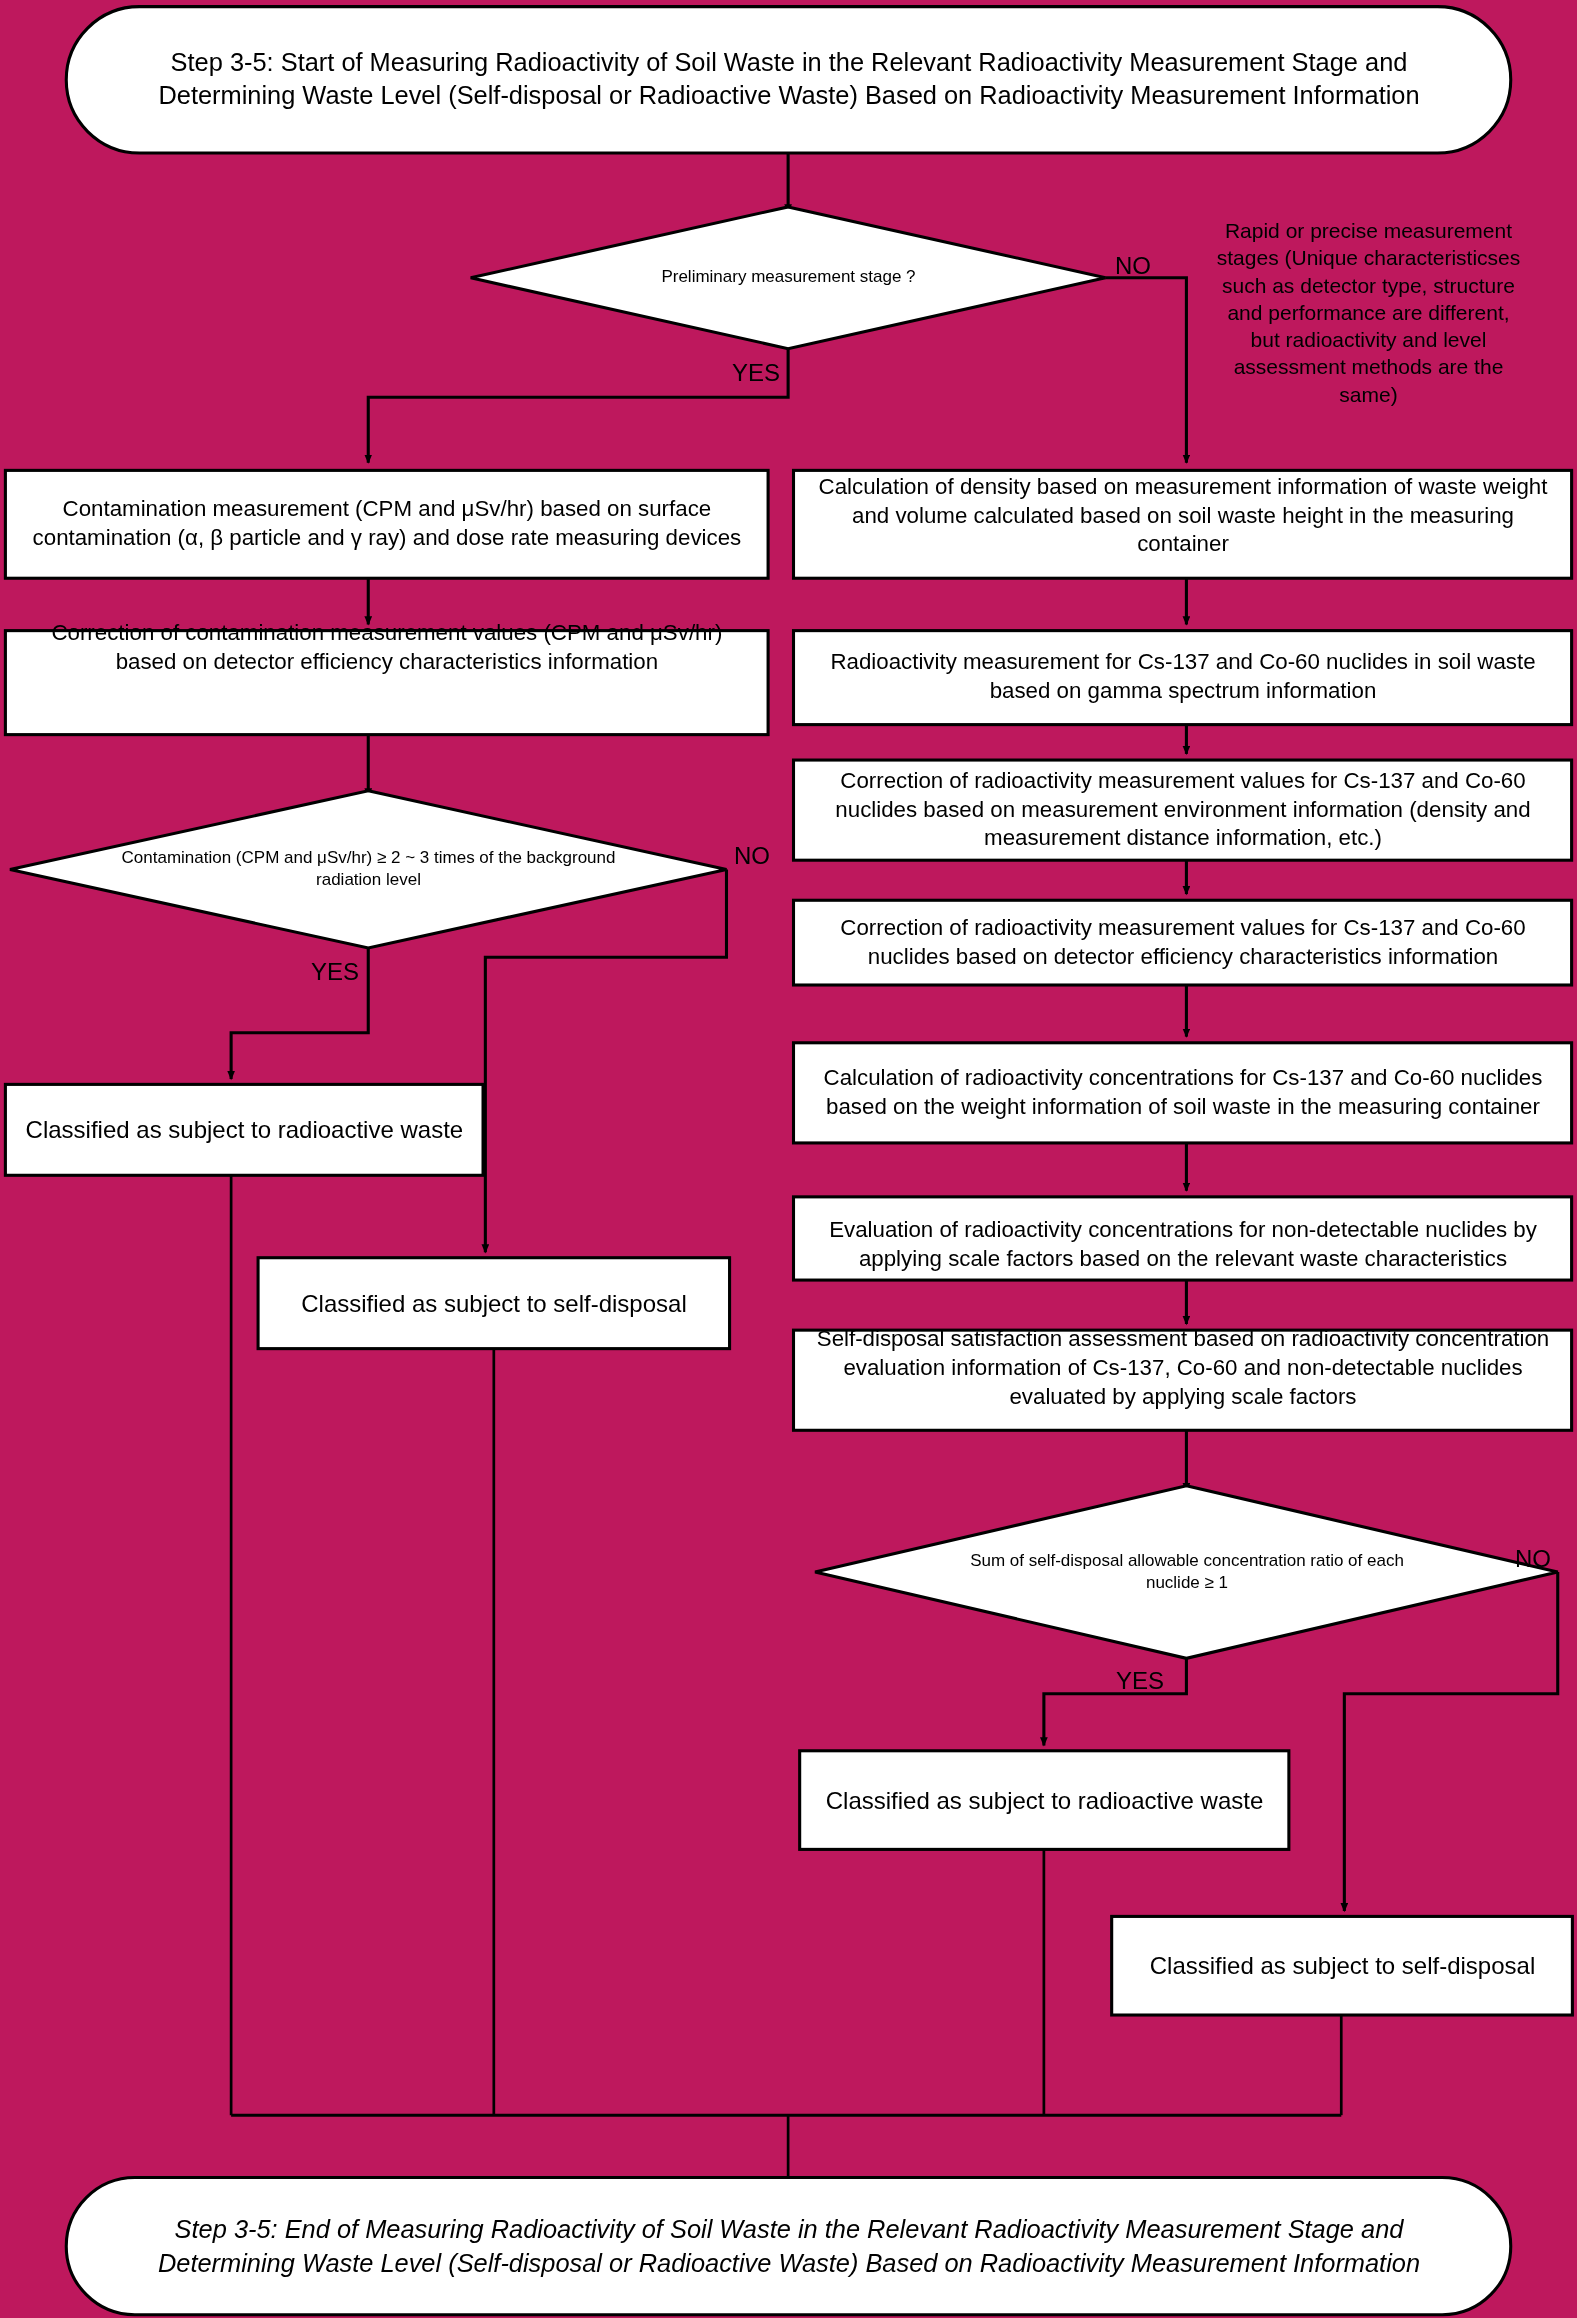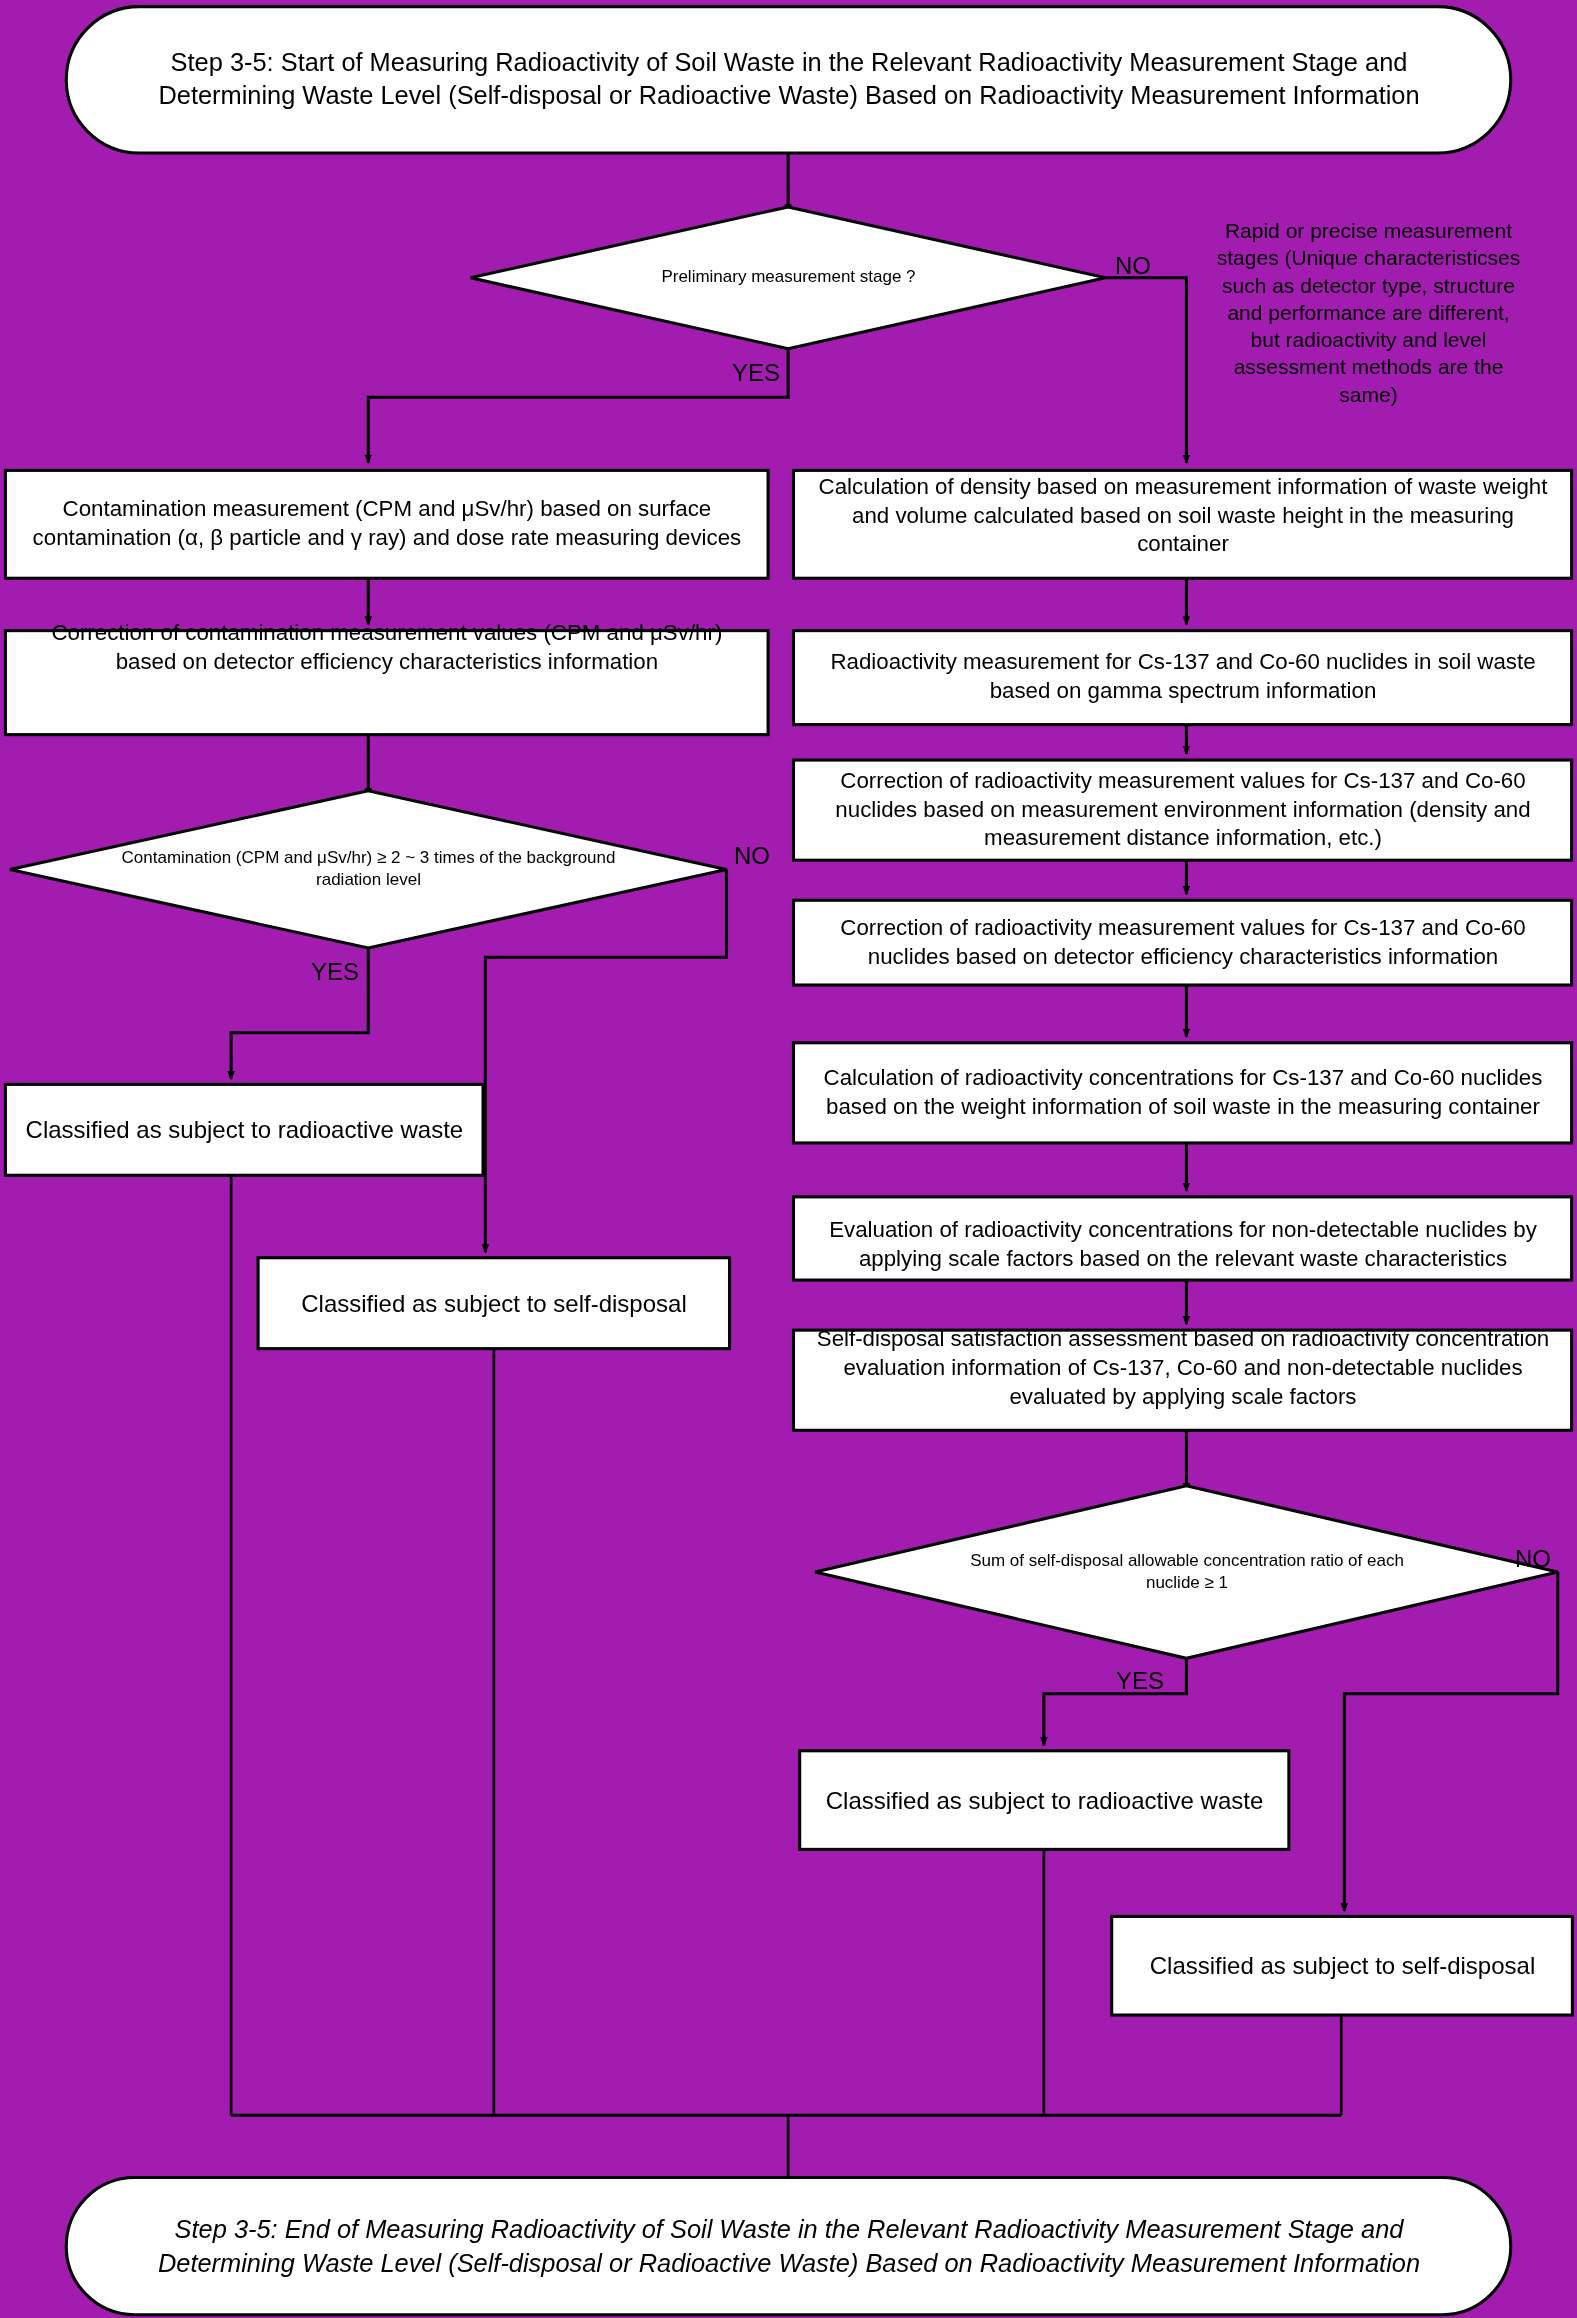--- a/index.html
+++ b/index.html
@@ -7,21 +7,21 @@
     padding: 0;
     background: #ffffff;
   }
   body {
     font-family: "Liberation Sans", sans-serif;
   }
   #flow-root {
     position: relative;
     width: 1577px;
     height: 2319px;
-    background: #a21caf;
+    background: #be185d;
     overflow: hidden;
   }
   svg.flow-svg {
     position: absolute;
     top: 0;
     left: 0;
     width: 1577px;
     height: 2319px;
     display: block;
   }

